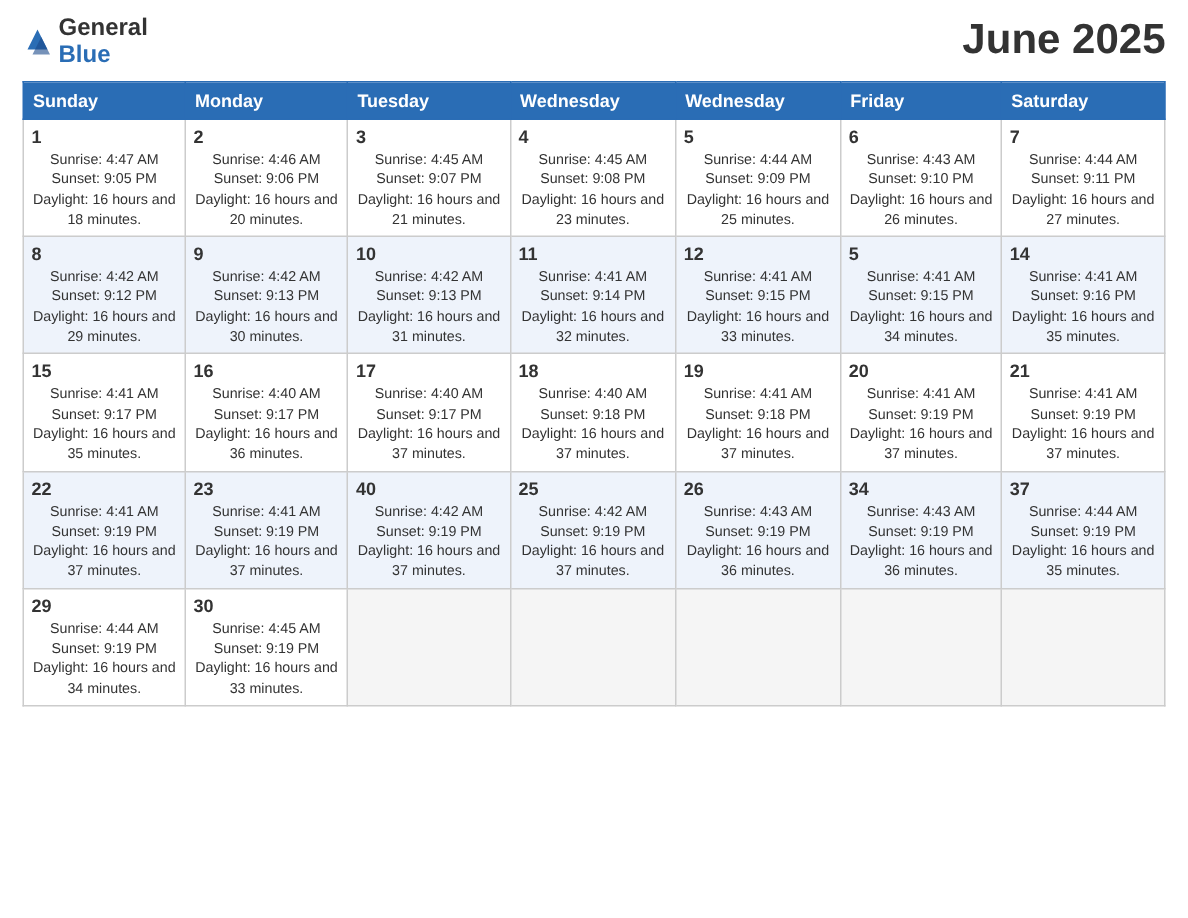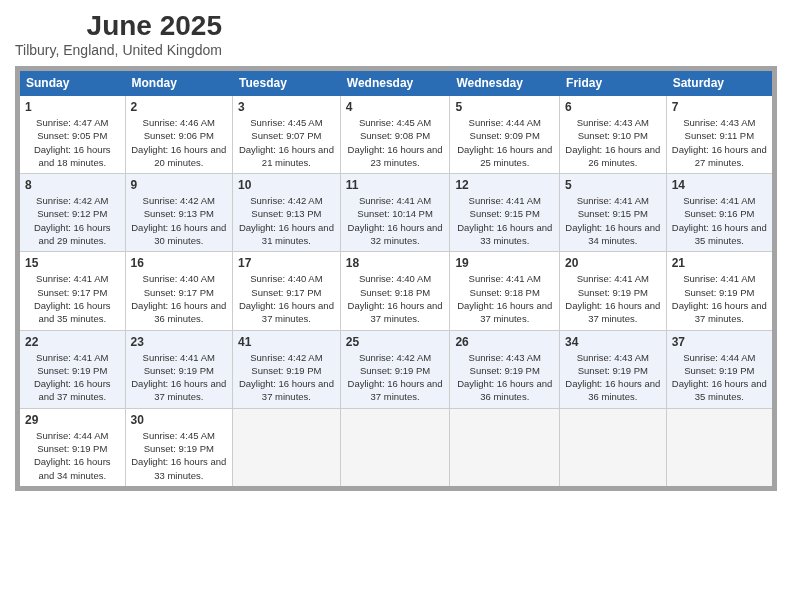--- a/index.html
+++ b/index.html
@@ -35,35 +35,35 @@
     .logo-text-blue {
       font-size: 16px;
       font-weight: bold;
       color: #2a6db5;
     }
     .logo-icon {
       width: 20px;
       height: 20px;
     }
     .title-block {
-      text-align: right;
+      text-align: left;
     }
     .month-year {
       font-size: 28px;
       font-weight: bold;
       color: #333;
     }
     .location {
       font-size: 14px;
       color: #555;
     }
     .calendar {
       width: 100%;
       border-collapse: collapse;
-      border: 5px solid #a3a3a3;
+      border: 1px solid #a3a3a3;
     }
     .calendar th {
       background: #2a6db5;
       color: #fff;
       font-size: 12px;
       font-weight: bold;
       padding: 5px 6px;
       text-align: left;
       border: 1px solid #2a6db5;
     }
@@ -94,23 +94,32 @@
     }
     .empty-cell {
       background: #f5f5f5 !important;
     }
   </style>
 </head>
 <body>
 
 <div class="page">
   <div class="header">
+    <div class="logo">
+      <svg class="logo-icon" viewBox="0 0 24 24">
+        <polygon points="12,2 20,18 4,18" fill="#2a6db5"></polygon>
+        <polygon points="15,8 22,22 8,22" fill="#1a4a8a" opacity="0.6"></polygon>
+      </svg>
+      <div>
+        <span class="logo-text-general">General</span><br>
+        <span class="logo-text-blue">Blue</span>
+      </div>
+    </div>
     <div class="title-block">
       <div class="month-year">June 2025</div>
-      <div class="location">Tilbury, England, United Kingdom</div>
     </div>
   </div>
 
   <table class="calendar">
     <thead>
       <tr>
         <th>Sunday</th>
         <th>Monday</th>
         <th>Tuesday</th>
         <th>Wednesday</th>
@@ -158,21 +167,21 @@
           </td>
           <td>
             <span class="day-num">6</span>
             <div class="day-info">Sunrise: 4:43 AM
 Sunset: 9:10 PM
 Daylight: 16 hours
 and 26 minutes.</div>
           </td>
           <td>
             <span class="day-num">7</span>
-            <div class="day-info">Sunrise: 4:43 AM
+            <div class="day-info">Sunrise: 4:44 AM
 Sunset: 9:11 PM
 Daylight: 16 hours
 and 27 minutes.</div>
           </td>
         </tr>
         <tr>
           <td>
             <span class="day-num">8</span>
             <div class="day-info">Sunrise: 4:42 AM
 Sunset: 9:12 PM
@@ -189,21 +198,21 @@
           <td>
             <span class="day-num">10</span>
             <div class="day-info">Sunrise: 4:42 AM
 Sunset: 9:13 PM
 Daylight: 16 hours
 and 31 minutes.</div>
           </td>
           <td>
             <span class="day-num">11</span>
             <div class="day-info">Sunrise: 4:41 AM
-Sunset: 10:14 PM
+Sunset: 9:14 PM
 Daylight: 16 hours
 and 32 minutes.</div>
           </td>
           <td>
             <span class="day-num">12</span>
             <div class="day-info">Sunrise: 4:41 AM
 Sunset: 9:15 PM
 Daylight: 16 hours
 and 33 minutes.</div>
           </td>
@@ -282,21 +291,21 @@
 and 37 minutes.</div>
           </td>
           <td>
             <span class="day-num">23</span>
             <div class="day-info">Sunrise: 4:41 AM
 Sunset: 9:19 PM
 Daylight: 16 hours
 and 37 minutes.</div>
           </td>
           <td>
-            <span class="day-num">41</span>
+            <span class="day-num">40</span>
             <div class="day-info">Sunrise: 4:42 AM
 Sunset: 9:19 PM
 Daylight: 16 hours
 and 37 minutes.</div>
           </td>
           <td>
             <span class="day-num">25</span>
             <div class="day-info">Sunrise: 4:42 AM
 Sunset: 9:19 PM
 Daylight: 16 hours

